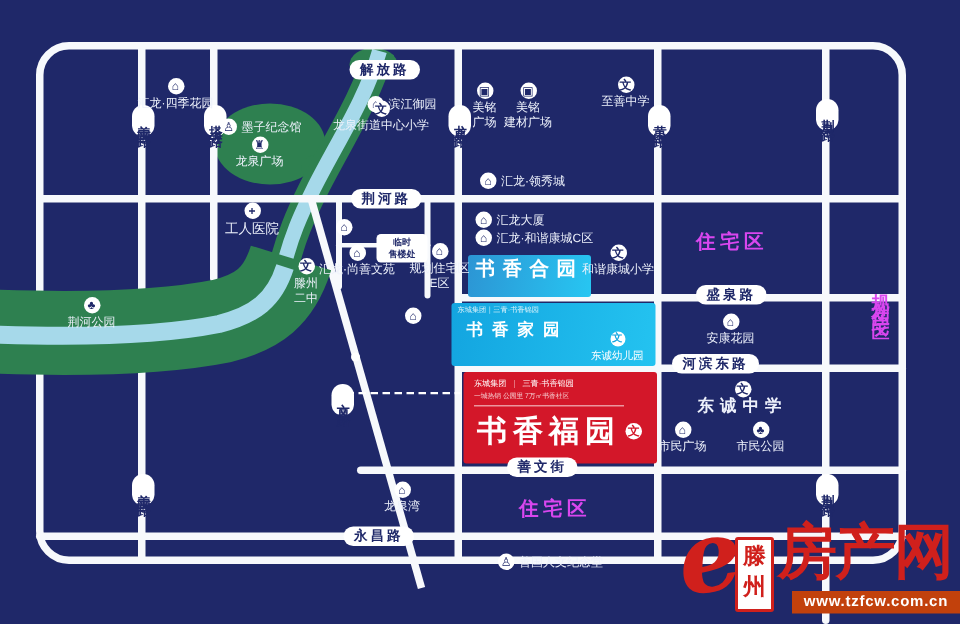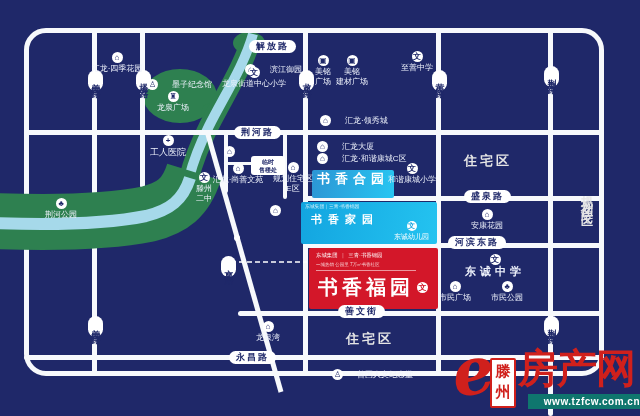--- a/index.html
+++ b/index.html
@@ -11,27 +11,27 @@
   svg.layer{position:absolute;left:0;top:0;z-index:0;}
   svg.layer.over{z-index:2;}
   .road{position:absolute;background:#F7F9FC;border-radius:3px;z-index:1;}
   .frame{position:absolute;left:24px;top:28px;width:570px;height:338px;
     border:5px solid #F7F9FC;border-radius:22px;z-index:1;}
   .pill{position:absolute;background:#FFFFFF;color:#1F2869;font-weight:bold;
     font-size:9px;line-height:11px;border-radius:8px;padding:1px 7px;
     letter-spacing:2px;white-space:nowrap;z-index:6;}
   .pill.vert{writing-mode:vertical-rl;padding:6px 2px;letter-spacing:3px;}
   .poi{position:absolute;color:#EDF1FB;font-size:8px;line-height:10px;z-index:6;
-    display:flex;align-items:center;gap:14px;white-space:pre-line;text-align:center;}
+    display:flex;align-items:center;gap:3px;white-space:pre-line;text-align:center;}
   .poi.v{flex-direction:column;gap:1px;width:80px;}
   .circle-icon{width:11px;height:11px;border-radius:50%;background:#FFFFFF;
     color:#1F2869;font-size:8px;line-height:11px;text-align:center;
     font-weight:bold;flex:0 0 auto;display:block;}
   .big-school{font-size:11px;letter-spacing:4px;font-weight:bold;}
-  .area-label{position:absolute;color:#e5e5e5;font-size:13px;letter-spacing:3px;
+  .area-label{position:absolute;color:#d946ef;font-size:13px;letter-spacing:3px;
     font-weight:bold;z-index:5;white-space:nowrap;}
   .area-label.vert{writing-mode:vertical-rl;font-size:12px;letter-spacing:5px;}
   .sales-box{position:absolute;left:251px;top:156px;width:34px;height:19px;
     background:#fff;color:#1F2869;font-size:6px;line-height:8px;font-weight:bold;
     border-radius:3px;z-index:6;display:flex;align-items:center;justify-content:center;
     text-align:center;white-space:pre-line;}
   .estate{position:absolute;z-index:3;color:#fff;border-radius:2px;}
   .estate .name{font-weight:bold;white-space:nowrap;}
   #estate-heyuan{left:312px;top:170px;width:82px;height:28px;
     background:linear-gradient(100deg,#2C95D4,#27C6F2);
@@ -59,22 +59,22 @@
   #watermark{position:absolute;left:448px;top:344px;width:192px;height:72px;z-index:9;}
   #watermark .e{position:absolute;left:4px;top:-6px;font-family:"DejaVu Serif",serif;
     font-style:italic;font-weight:bold;font-size:66px;color:#D0201C;
     transform:rotate(-8deg);line-height:1;}
   #watermark .city{position:absolute;left:42px;top:14px;width:22px;height:46px;
     background:#fff;border:2px solid #D0201C;border-radius:2px;color:#D0201C;
     font-size:15px;line-height:1.4;font-weight:bold;text-align:center;}
   #watermark .site{position:absolute;left:70px;top:4px;font-size:40px;font-weight:bold;
     color:#D0201C;letter-spacing:-1px;line-height:1;}
   #watermark .url{position:absolute;left:80px;top:50px;width:112px;height:15px;
-    background:#0f766e;color:#fff;font-size:10px;font-weight:bold;line-height:15px;
-    text-align:right;letter-spacing:.5px;}
+    background:#c2410c;color:#fff;font-size:10px;font-weight:bold;line-height:15px;
+    text-align:center;letter-spacing:.5px;}
 </style>
 </head>
 <body>
 
 <div id="stage">
 
   <svg class="layer" width="640" height="416">
     <ellipse cx="180" cy="96" rx="37" ry="27" fill="#2E8050"></ellipse>
     <ellipse cx="212" cy="112" rx="11" ry="9" fill="#2E8050"></ellipse>
     <ellipse cx="249" cy="43" rx="16" ry="11" fill="#2E8050"></ellipse>
@@ -98,21 +98,21 @@
   <div class="road" style="left:238px;top:311px;width:366px;height:5px;"></div>
   <div class="road" style="left:24px;top:355px;width:580px;height:5px;"></div>
 
   <svg class="layer over" width="640" height="416">
     <path d="M194,172 C186,198 172,208 148,214 C108,222 50,223 -5,221" fill="none" stroke="#2E8050" stroke-width="56"></path>
     <path d="M190,178 C183,200 170,210 146,216 C106,224 50,225 -5,223" fill="none" stroke="#A6D9EA" stroke-width="12"></path>
     <line x1="231" y1="262" x2="307" y2="262" stroke="#FFFFFF" stroke-width="1.5" stroke-dasharray="5,3"></line>
     <circle cx="237" cy="238" r="3" fill="#FFFFFF"></circle>
   </svg>
 
-  <div class="pill" style="left:233px;top:40px;margin-left:16px;">解放路</div>
+  <div class="pill" style="left:233px;top:40px;">解放路</div>
   <div class="pill" style="left:234px;top:126px;">荆河路</div>
   <div class="pill" style="left:464px;top:190px;">盛泉路</div>
   <div class="pill" style="left:448px;top:236px;">河滨东路</div>
   <div class="pill" style="left:338px;top:305px;">善文街</div>
   <div class="pill" style="left:229px;top:351px;">永昌路</div>
   <div class="pill vert" style="left:88px;top:70px;">善国路</div>
   <div class="pill vert" style="left:136px;top:70px;">塔寺路</div>
   <div class="pill vert" style="left:299px;top:70px;">龙泉路</div>
   <div class="pill vert" style="left:432px;top:70px;">黄山路</div>
   <div class="pill vert" style="left:544px;top:66px;">荆泉路</div>

